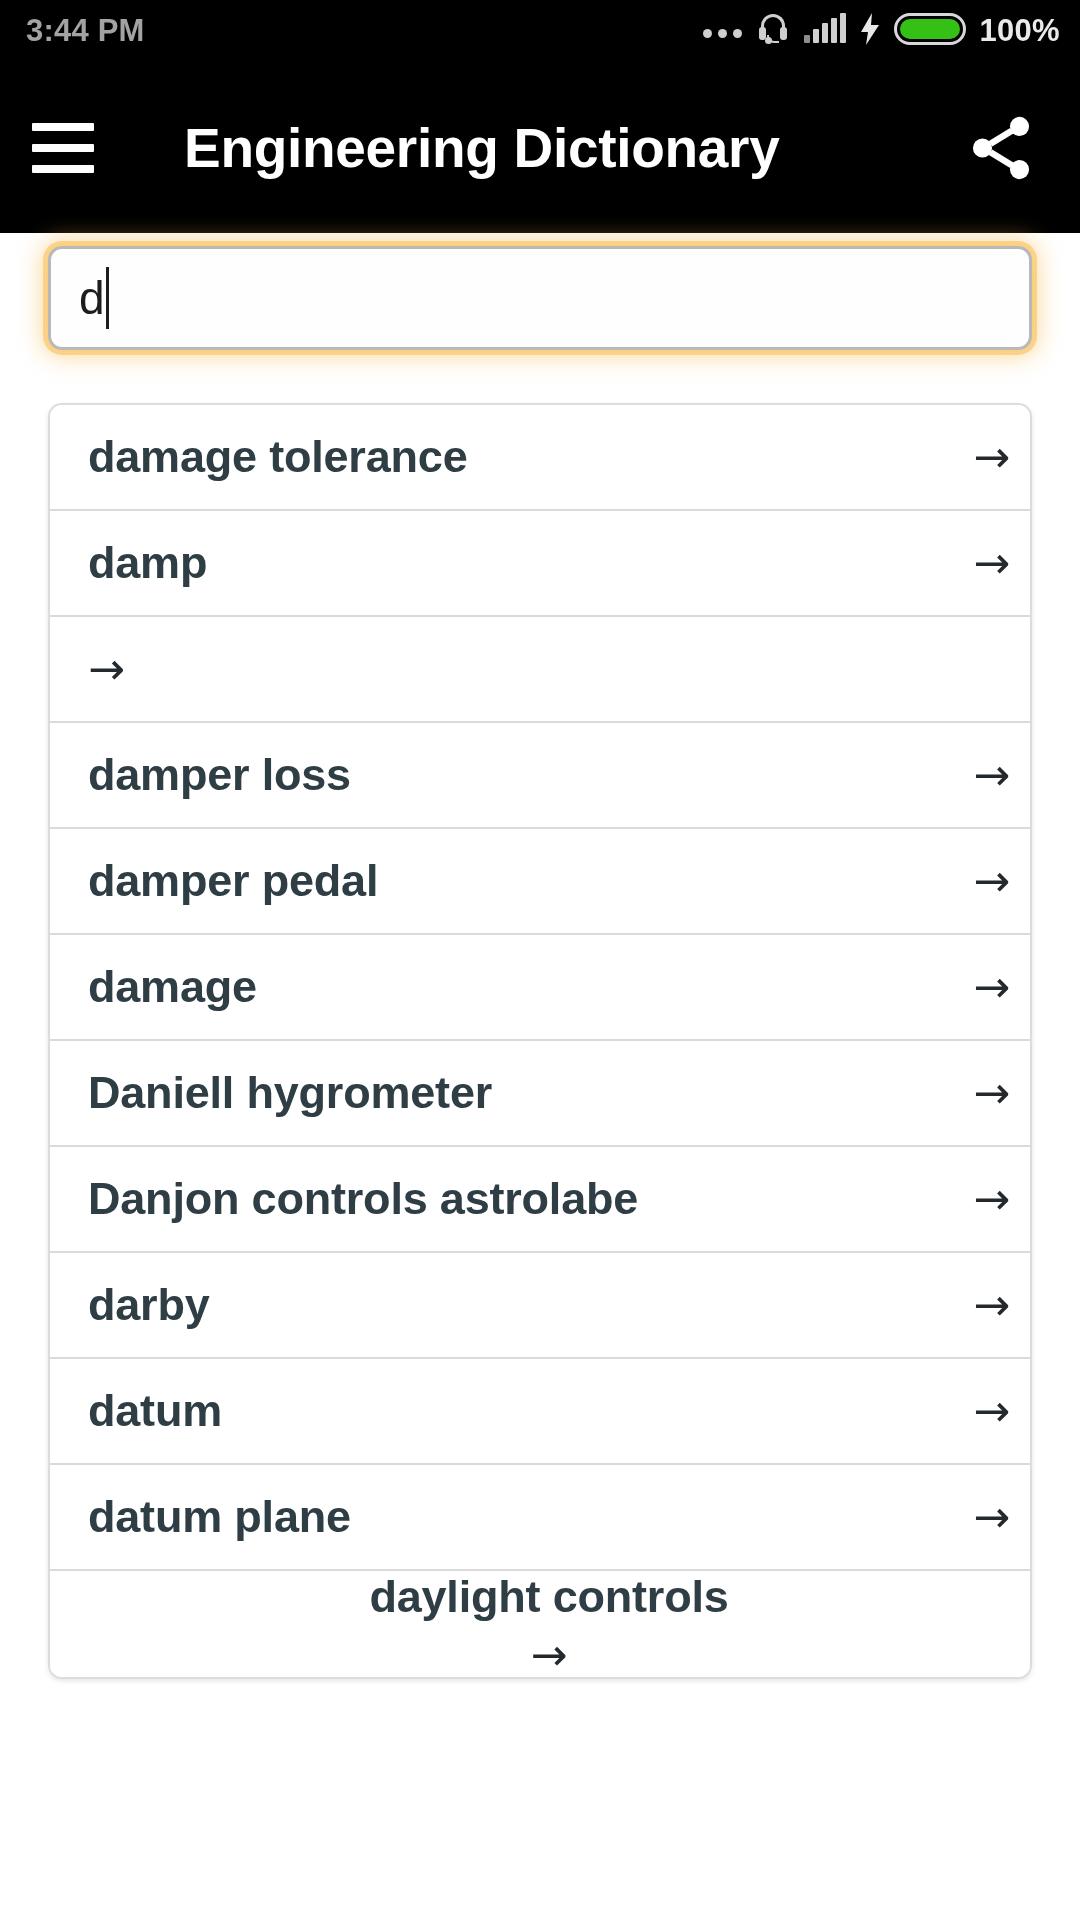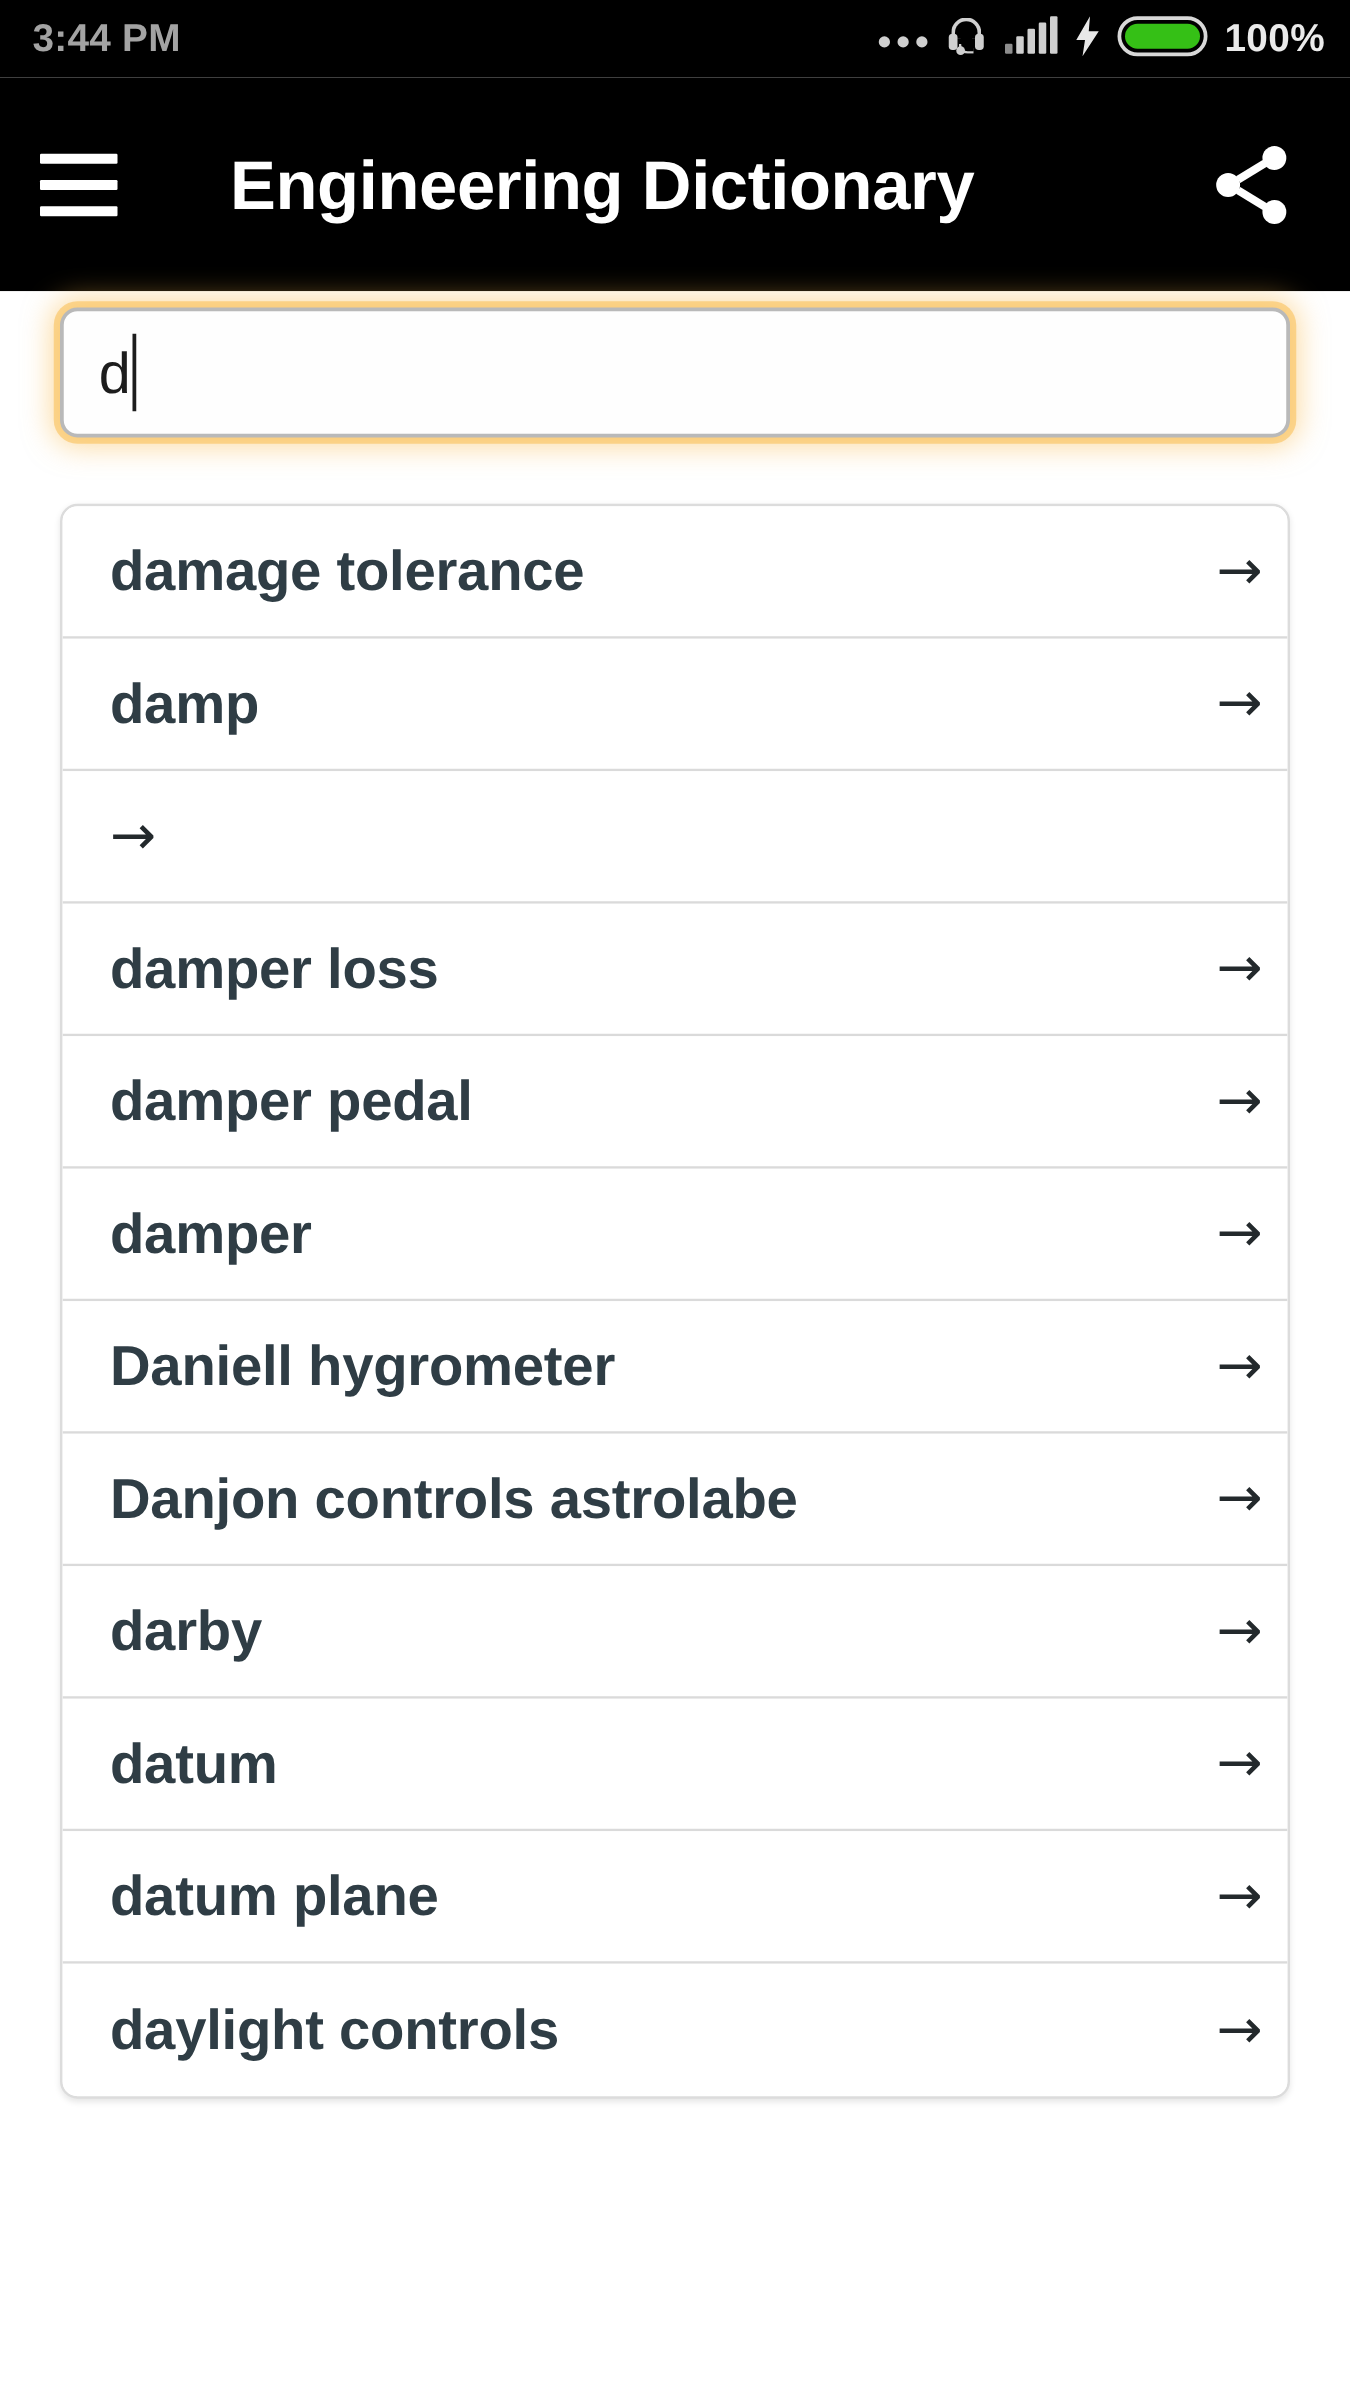--- a/index.html
+++ b/index.html
@@ -126,21 +126,21 @@
     overflow:hidden;
   }
   .row{
     height:106px;
     display:flex; align-items:center; justify-content:space-between;
     padding:0 20px 0 38px;
     border-bottom:2px solid #dadada;
     background:#ffffff;
     cursor:pointer;
   }
-  .row:last-child{ border-bottom:none; }
+  .row:last-child{ border-bottom:none;flex-direction:column; }
   .row-label{
     font-size:45px; font-weight:700; color:#2f3d45;
     letter-spacing:-0.2px; white-space:nowrap;
   }
   .row-arrow{
     font-size:44px; color:#23292c; line-height:1;
     font-family:"DejaVu Sans", sans-serif; font-weight:400;
   }
 </style>
 </head>
@@ -219,21 +219,21 @@
     </div>
     <div class="row">
       <span class="row-label">damper loss</span>
       <span class="row-arrow">→</span>
     </div>
     <div class="row">
       <span class="row-label">damper pedal</span>
       <span class="row-arrow">→</span>
     </div>
     <div class="row">
-      <span class="row-label">damper</span>
+      <span class="row-label">damage</span>
       <span class="row-arrow">→</span>
     </div>
     <div class="row">
       <span class="row-label">Daniell hygrometer</span>
       <span class="row-arrow">→</span>
     </div>
     <div class="row">
       <span class="row-label">Danjon controls astrolabe</span>
       <span class="row-arrow">→</span>
     </div>

